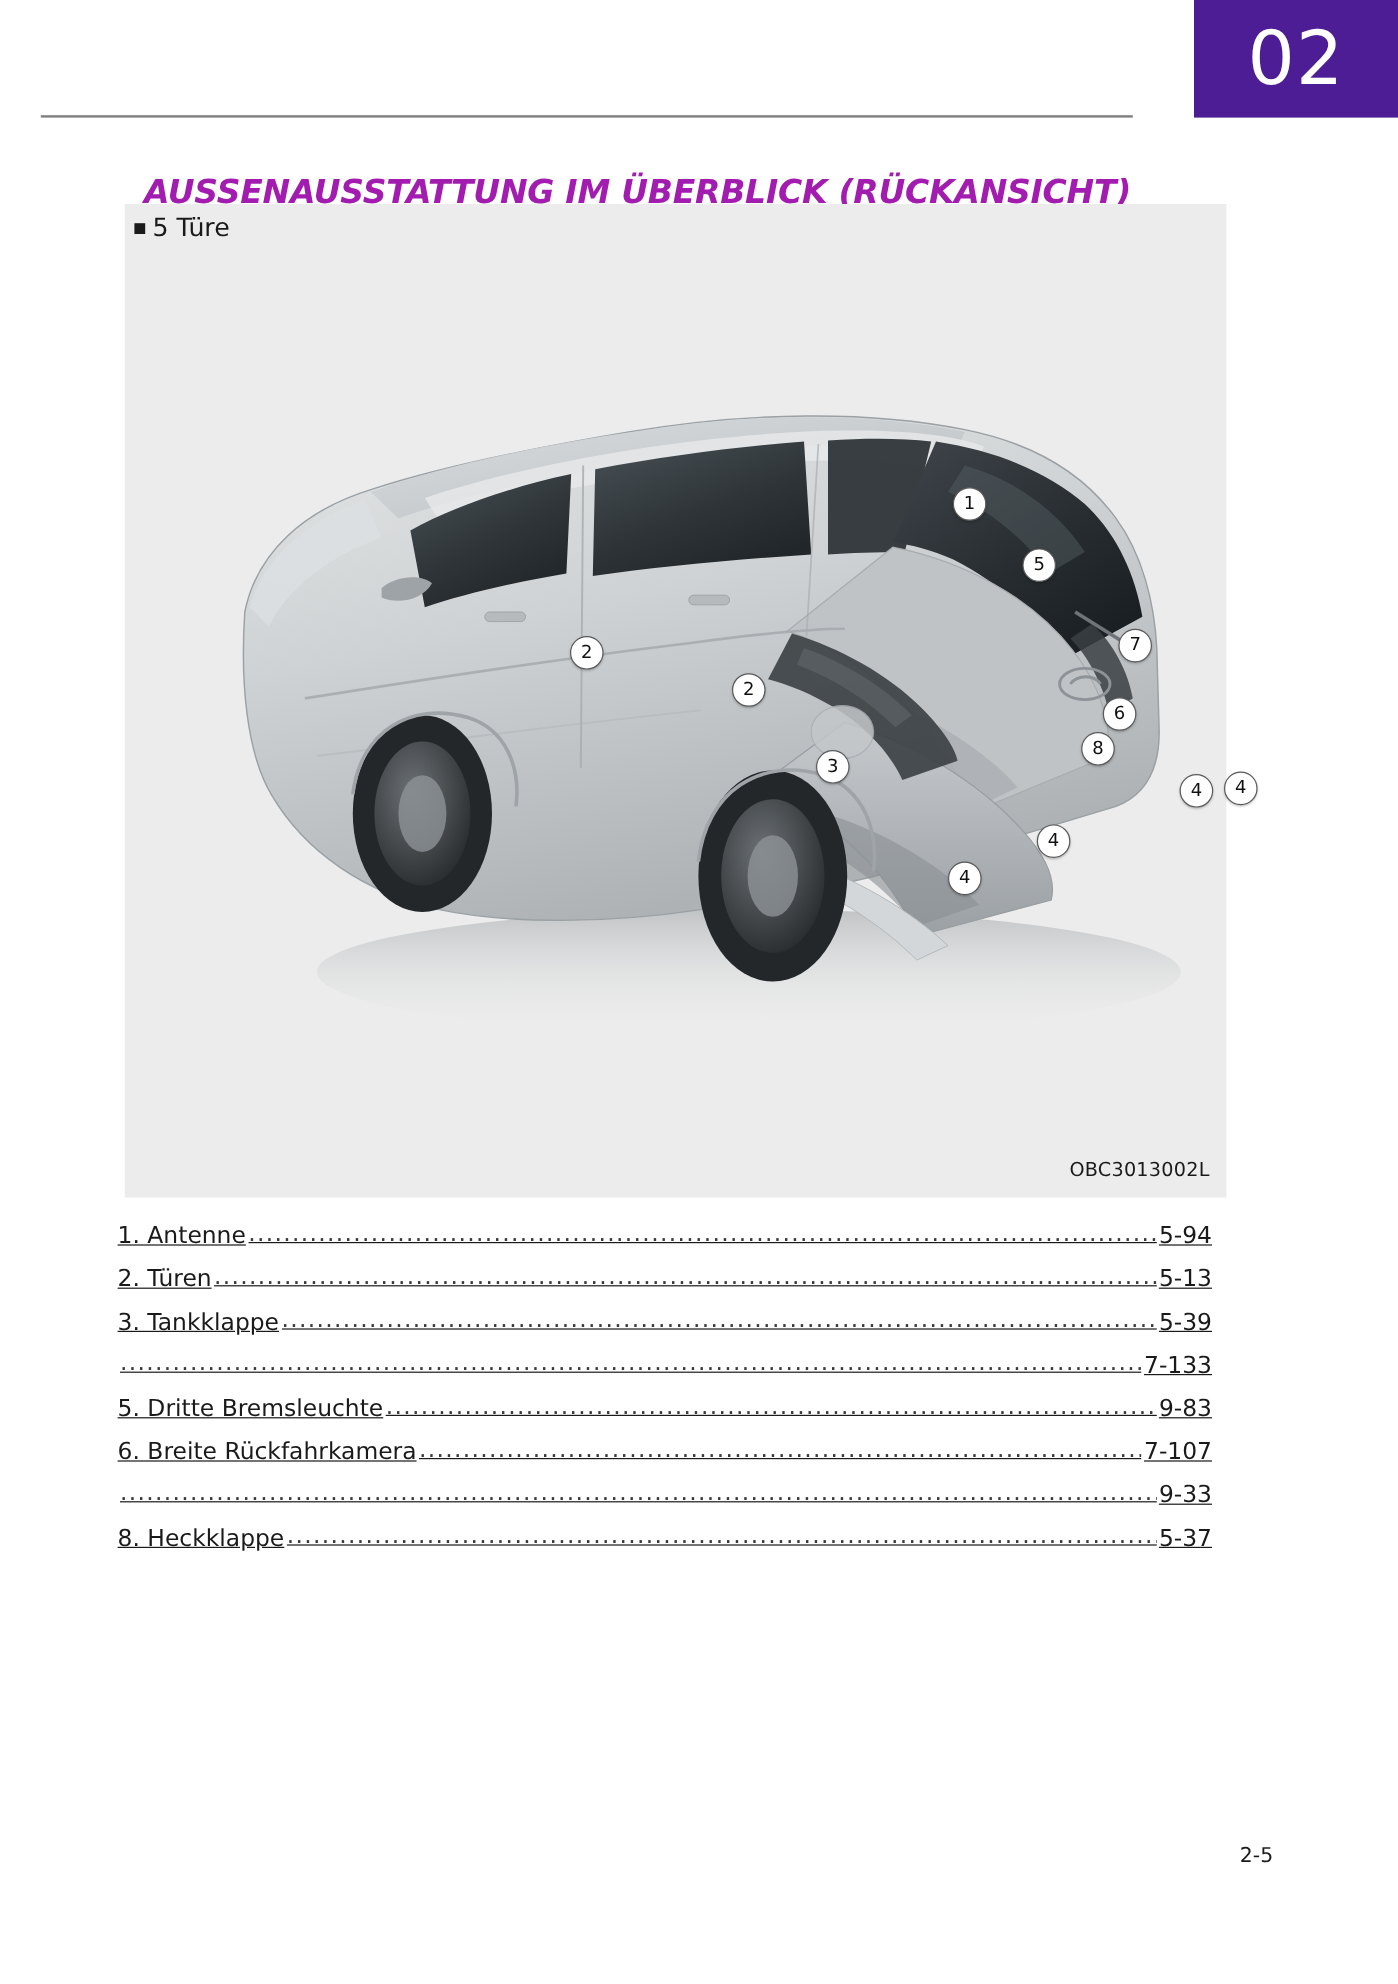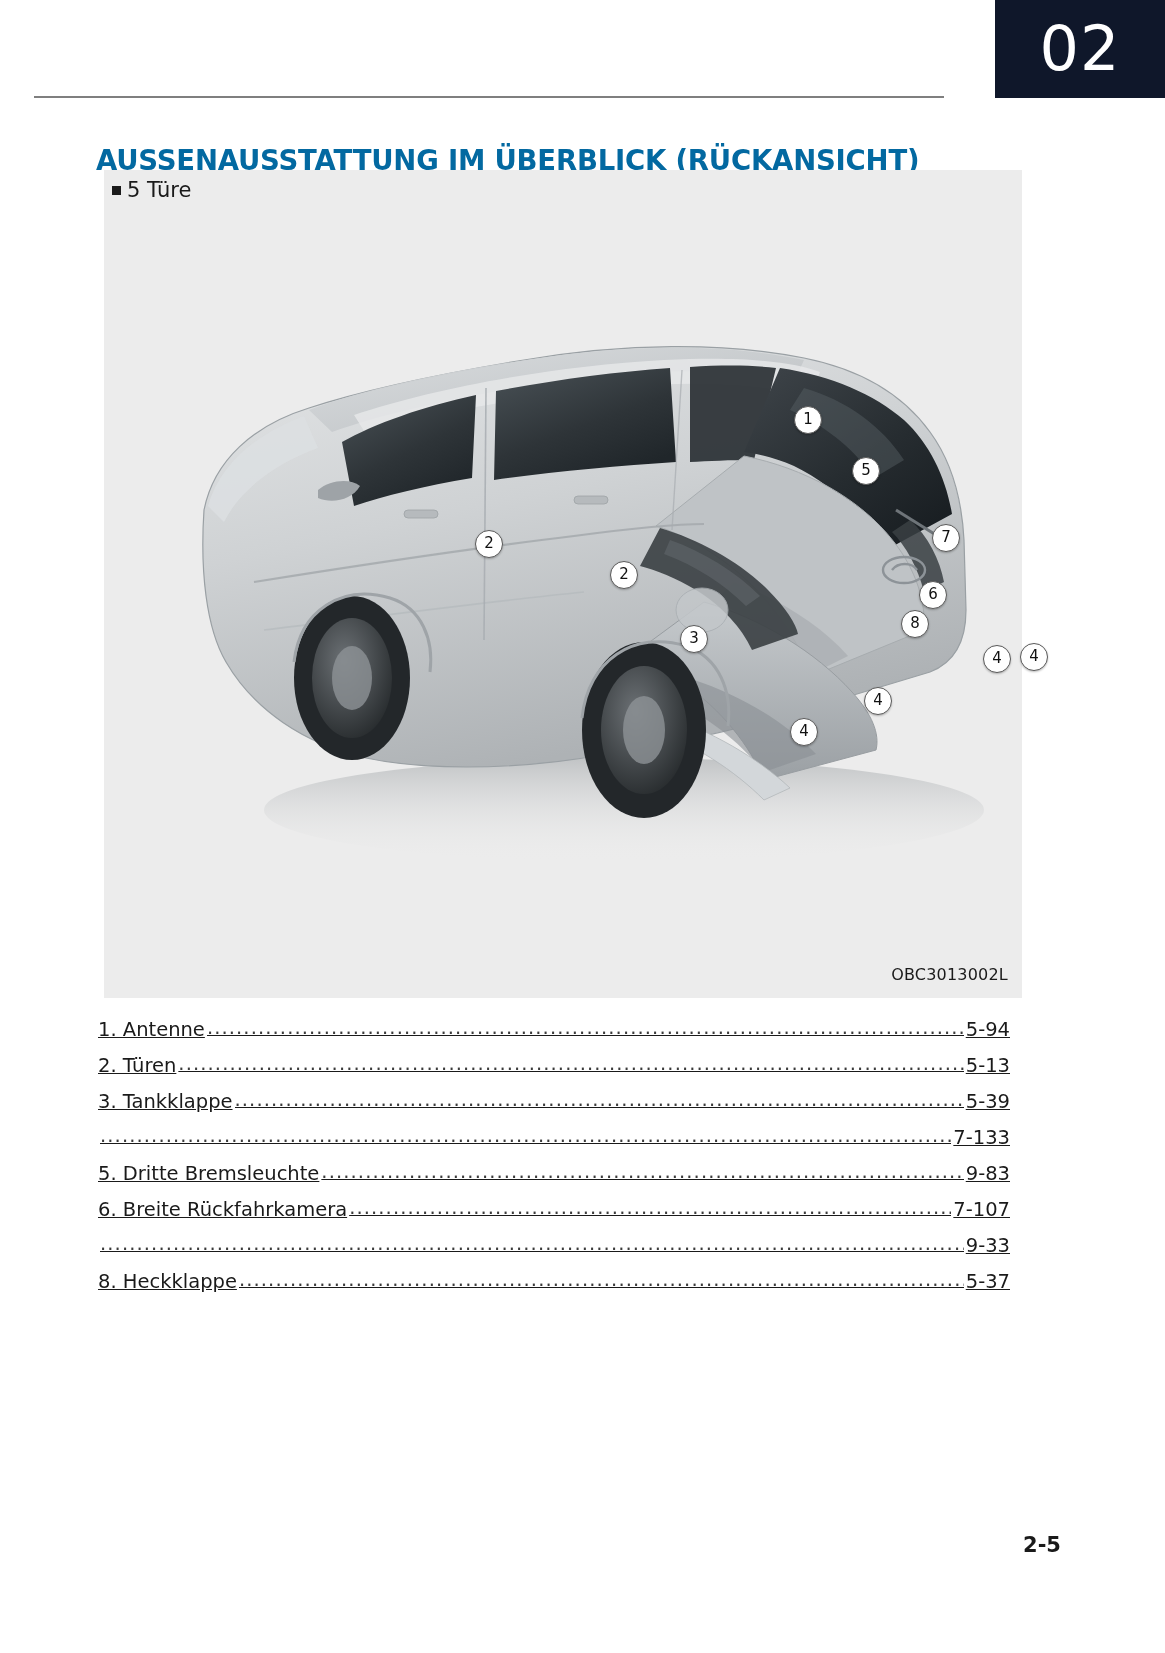--- a/index.html
+++ b/index.html
@@ -16,21 +16,21 @@
     overflow: hidden;
   }
 
   
   .chapter-tab {
     position: absolute;
     top: 0;
     right: 0;
     width: 170px;
     height: 98px;
-    background: #0f172a;
+    background: #4c1d95;
     color: #ffffff;
     display: flex;
     align-items: center;
     justify-content: center;
   }
   .chapter-tab .num {
     font-size: 62px;
     font-weight: 400;
     letter-spacing: 1px;
     line-height: 1;
@@ -44,27 +44,28 @@
     left: 34px;
     width: 910px;
     height: 2px;
     background: #7f7f7f;
   }
 
   
   .page-title {
     position: absolute;
     top: 126px;
-    left: 96px;
+    left: 120px;
     width: 960px;
     font-size: 27.5px;
     font-weight: bold;
-    color: #0369a1;
+    color: #a21caf;
     letter-spacing: -0.2px;
     font-family: "DejaVu Sans", "Liberation Sans", sans-serif;
+    font-style: italic;
   }
 
   
   .figure {
     position: absolute;
     top: 170px;
     left: 104px;
     width: 918px;
     height: 828px;
     background: #ececec;
@@ -156,22 +157,22 @@
     position: relative;
     top: -2px;
   }
   .index-row .pg { flex: 0 0 auto; }
 
   
   .page-number {
     position: absolute;
     bottom: 96px;
     right: 104px;
-    font-size: 21px;
-    font-weight: bold;
+    font-size: 17px;
+    font-weight: normal;
     color: #1a1a1a;
   }
 </style>
 </head>
 <body>
 
 <div class="chapter-tab">
   <span class="num">02</span>
 </div>
 

